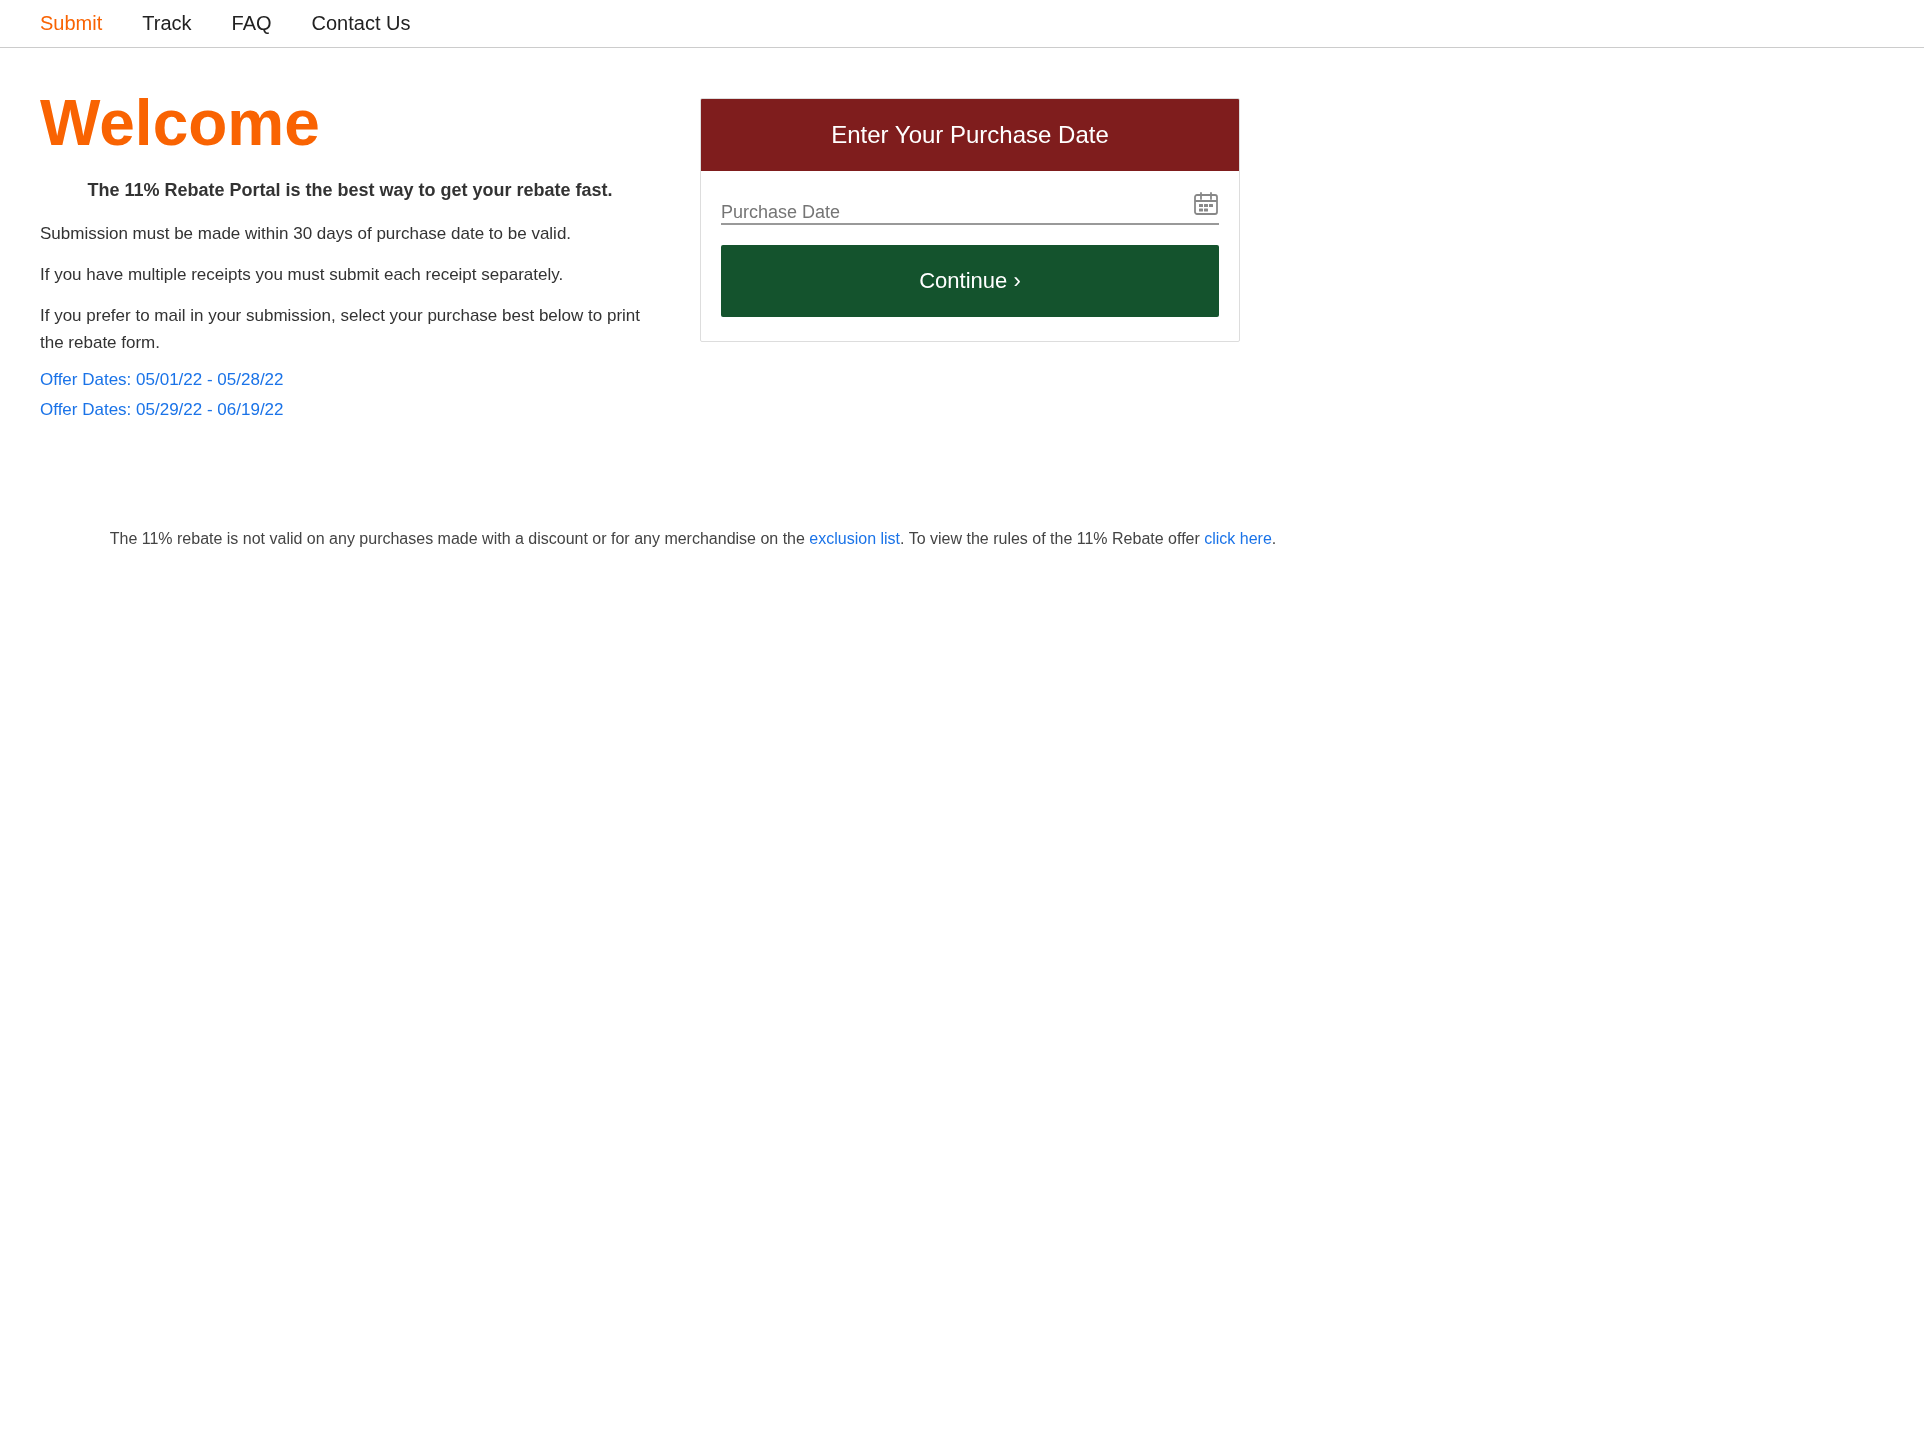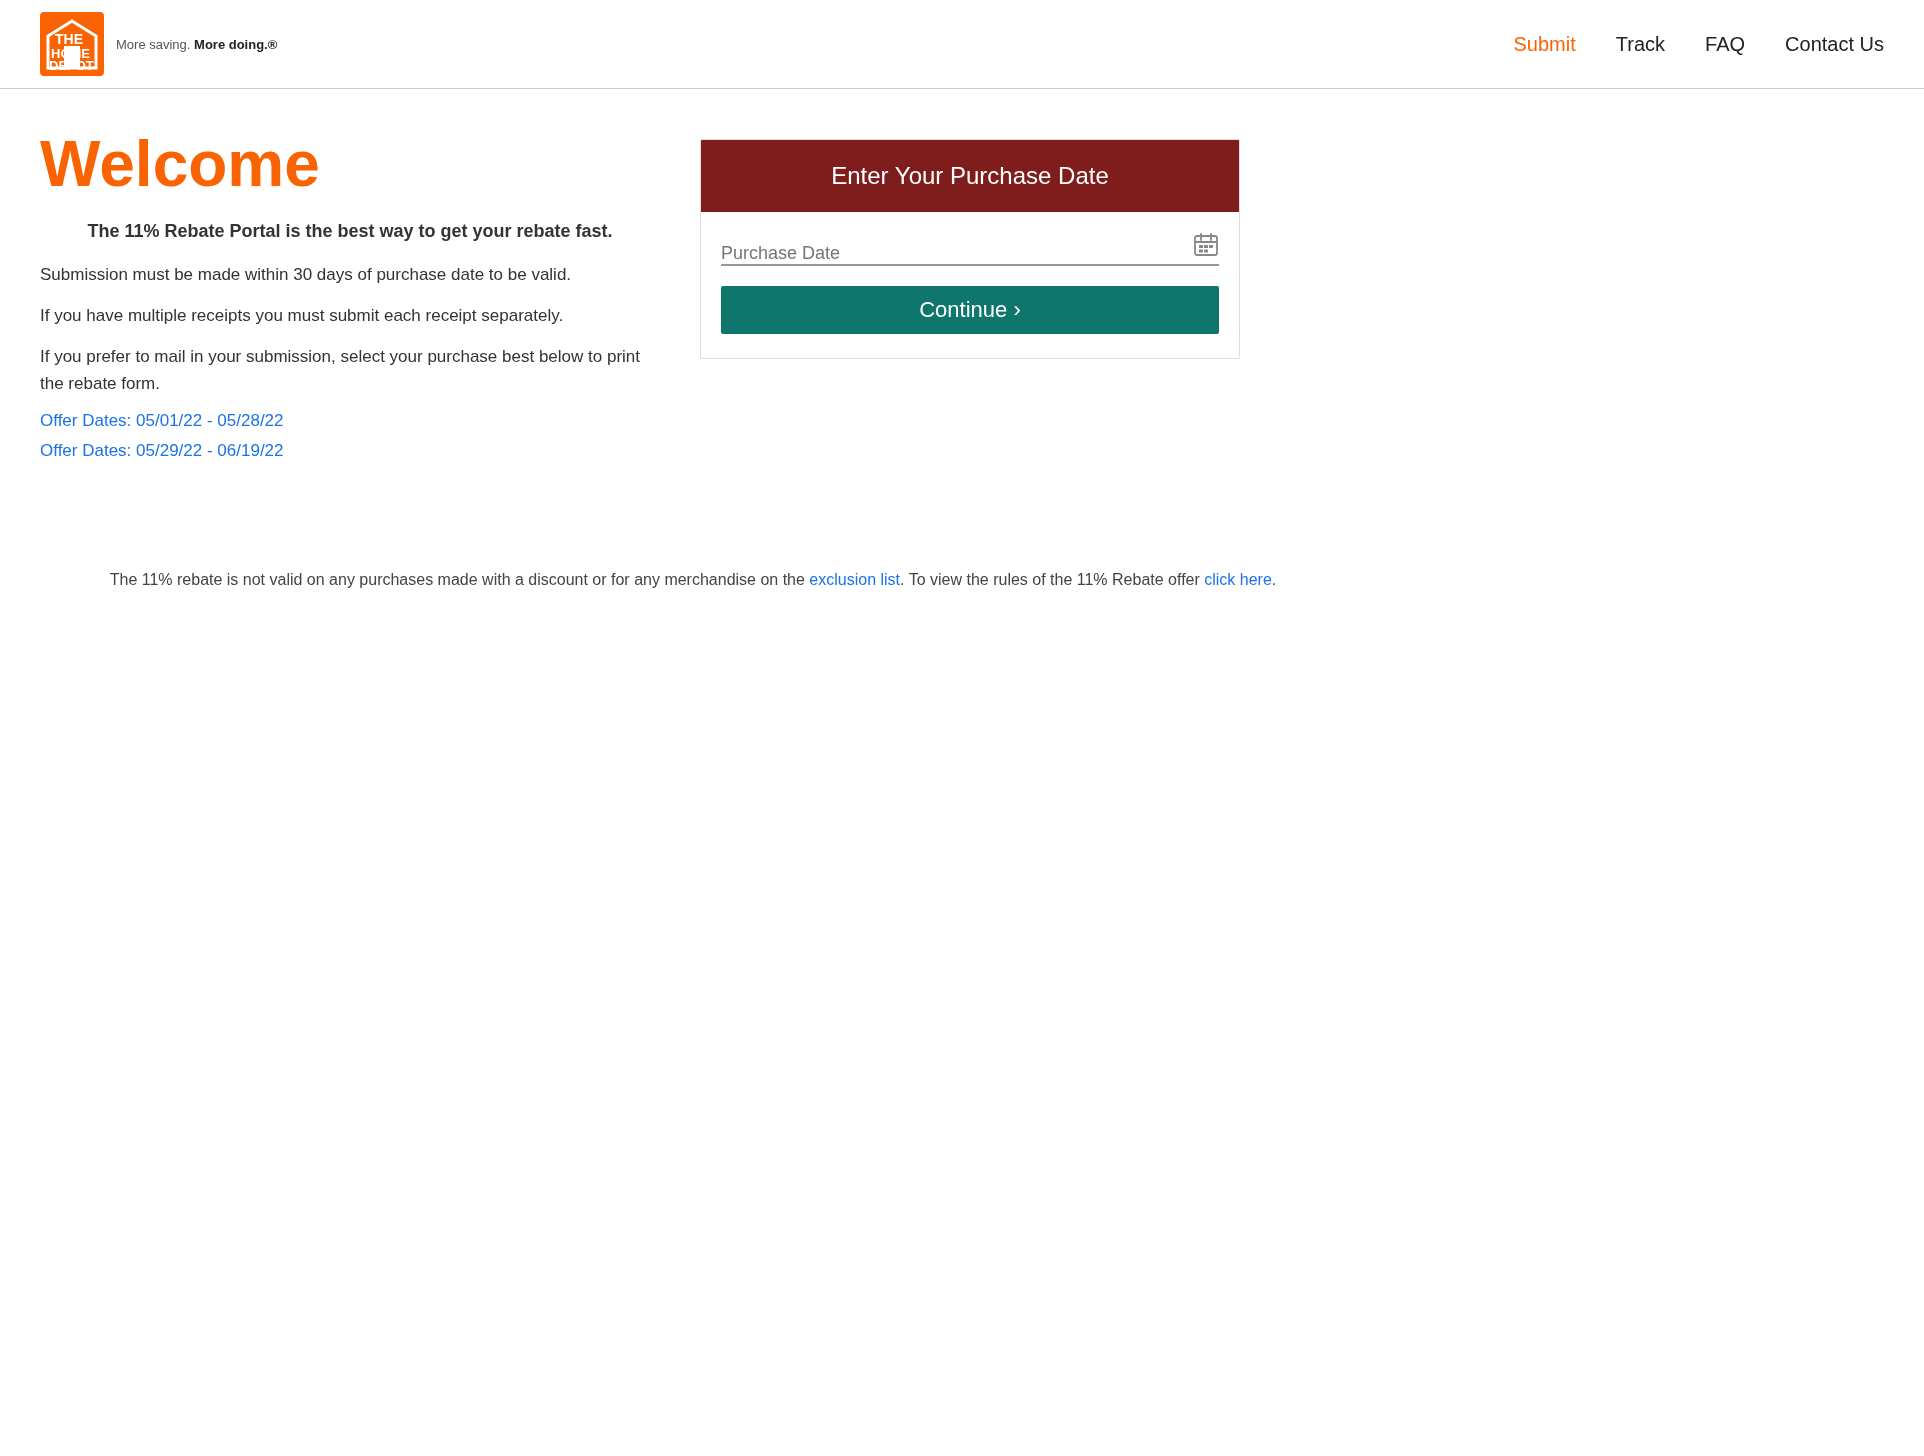--- a/index.html
+++ b/index.html
@@ -141,25 +141,25 @@
       background: transparent;
     }
     .calendar-icon {
       color: #888;
       font-size: 22px;
       cursor: pointer;
     }
     .continue-btn {
       display: block;
       width: 100%;
-      background: #0f766e;
+      background: #14532d;
       color: #fff;
       border: none;
       font-size: 22px;
-      padding: 11px;
+      padding: 23px;
       text-align: center;
       cursor: pointer;
       border-radius: 2px;
       font-weight: 500;
     }
 
     
     .bottom-note {
       margin-top: 60px;
       text-align: center;
@@ -172,38 +172,20 @@
     .bottom-note a {
       color: #1a73e8;
       text-decoration: none;
       cursor: pointer;
     }
   </style>
 </head>
 <body>
 
 <header class="header">
-  <div class="logo-area">
-    <div class="logo-box">
-      <svg viewBox="0 0 56 56" xmlns="http://www.w3.org/2000/svg">
-
-        <rect width="56" height="56" fill="#f96302" rx="3"></rect>
-
-        <polygon points="28,5 52,20 52,52 4,52 4,20" fill="#f96302" stroke="white" stroke-width="3"></polygon>
-        <rect x="20" y="30" width="16" height="22" fill="white"></rect>
-
-        <text x="11" y="28" font-family="Arial" font-weight="bold" font-size="14" fill="white">THE</text>
-        <text x="7" y="42" font-family="Arial" font-weight="bold" font-size="13" fill="white">HOME</text>
-        <text x="5" y="54" font-family="Arial" font-weight="bold" font-size="13" fill="white">DEPOT</text>
-      </svg>
-    </div>
-    <div class="tagline">
-      <span>More saving. </span><strong>More doing.®</strong>
-    </div>
-  </div>
   <nav class="nav">
     <a class="nav-item active">Submit</a>
     <a class="nav-item">Track</a>
     <a class="nav-item">FAQ</a>
     <a class="nav-item">Contact Us</a>
   </nav>
 </header>
 
 <div class="main">
 

